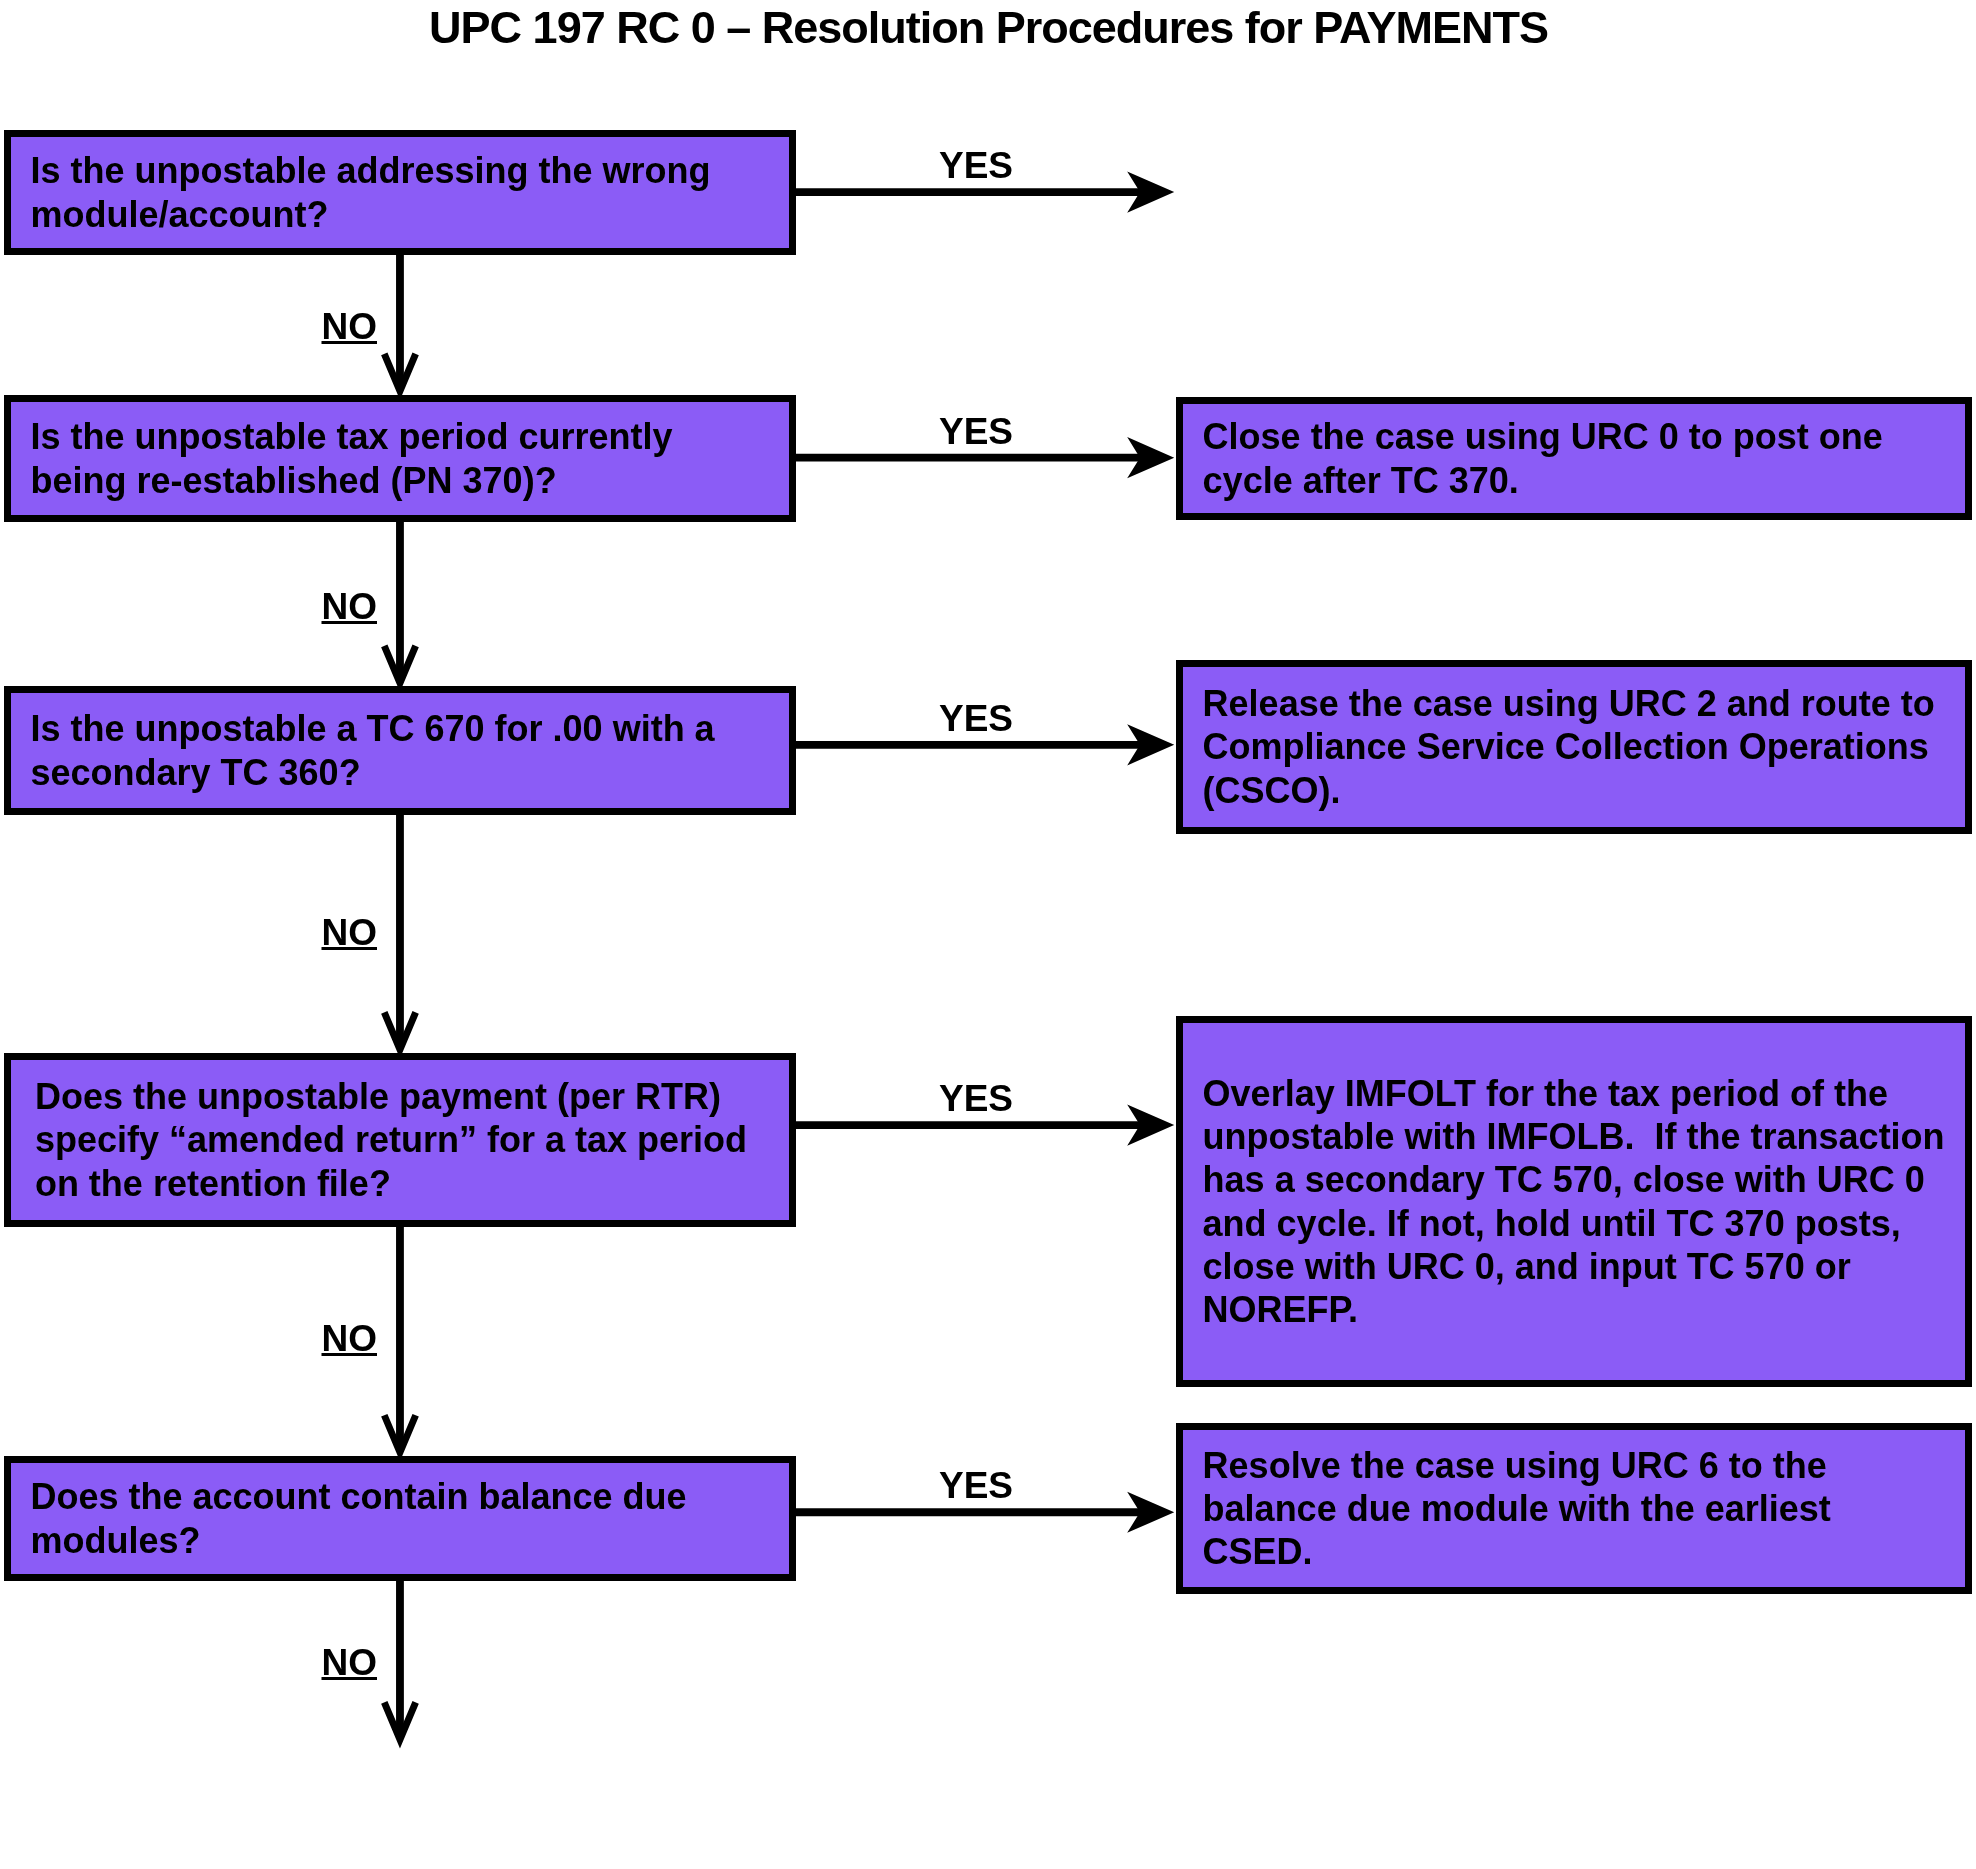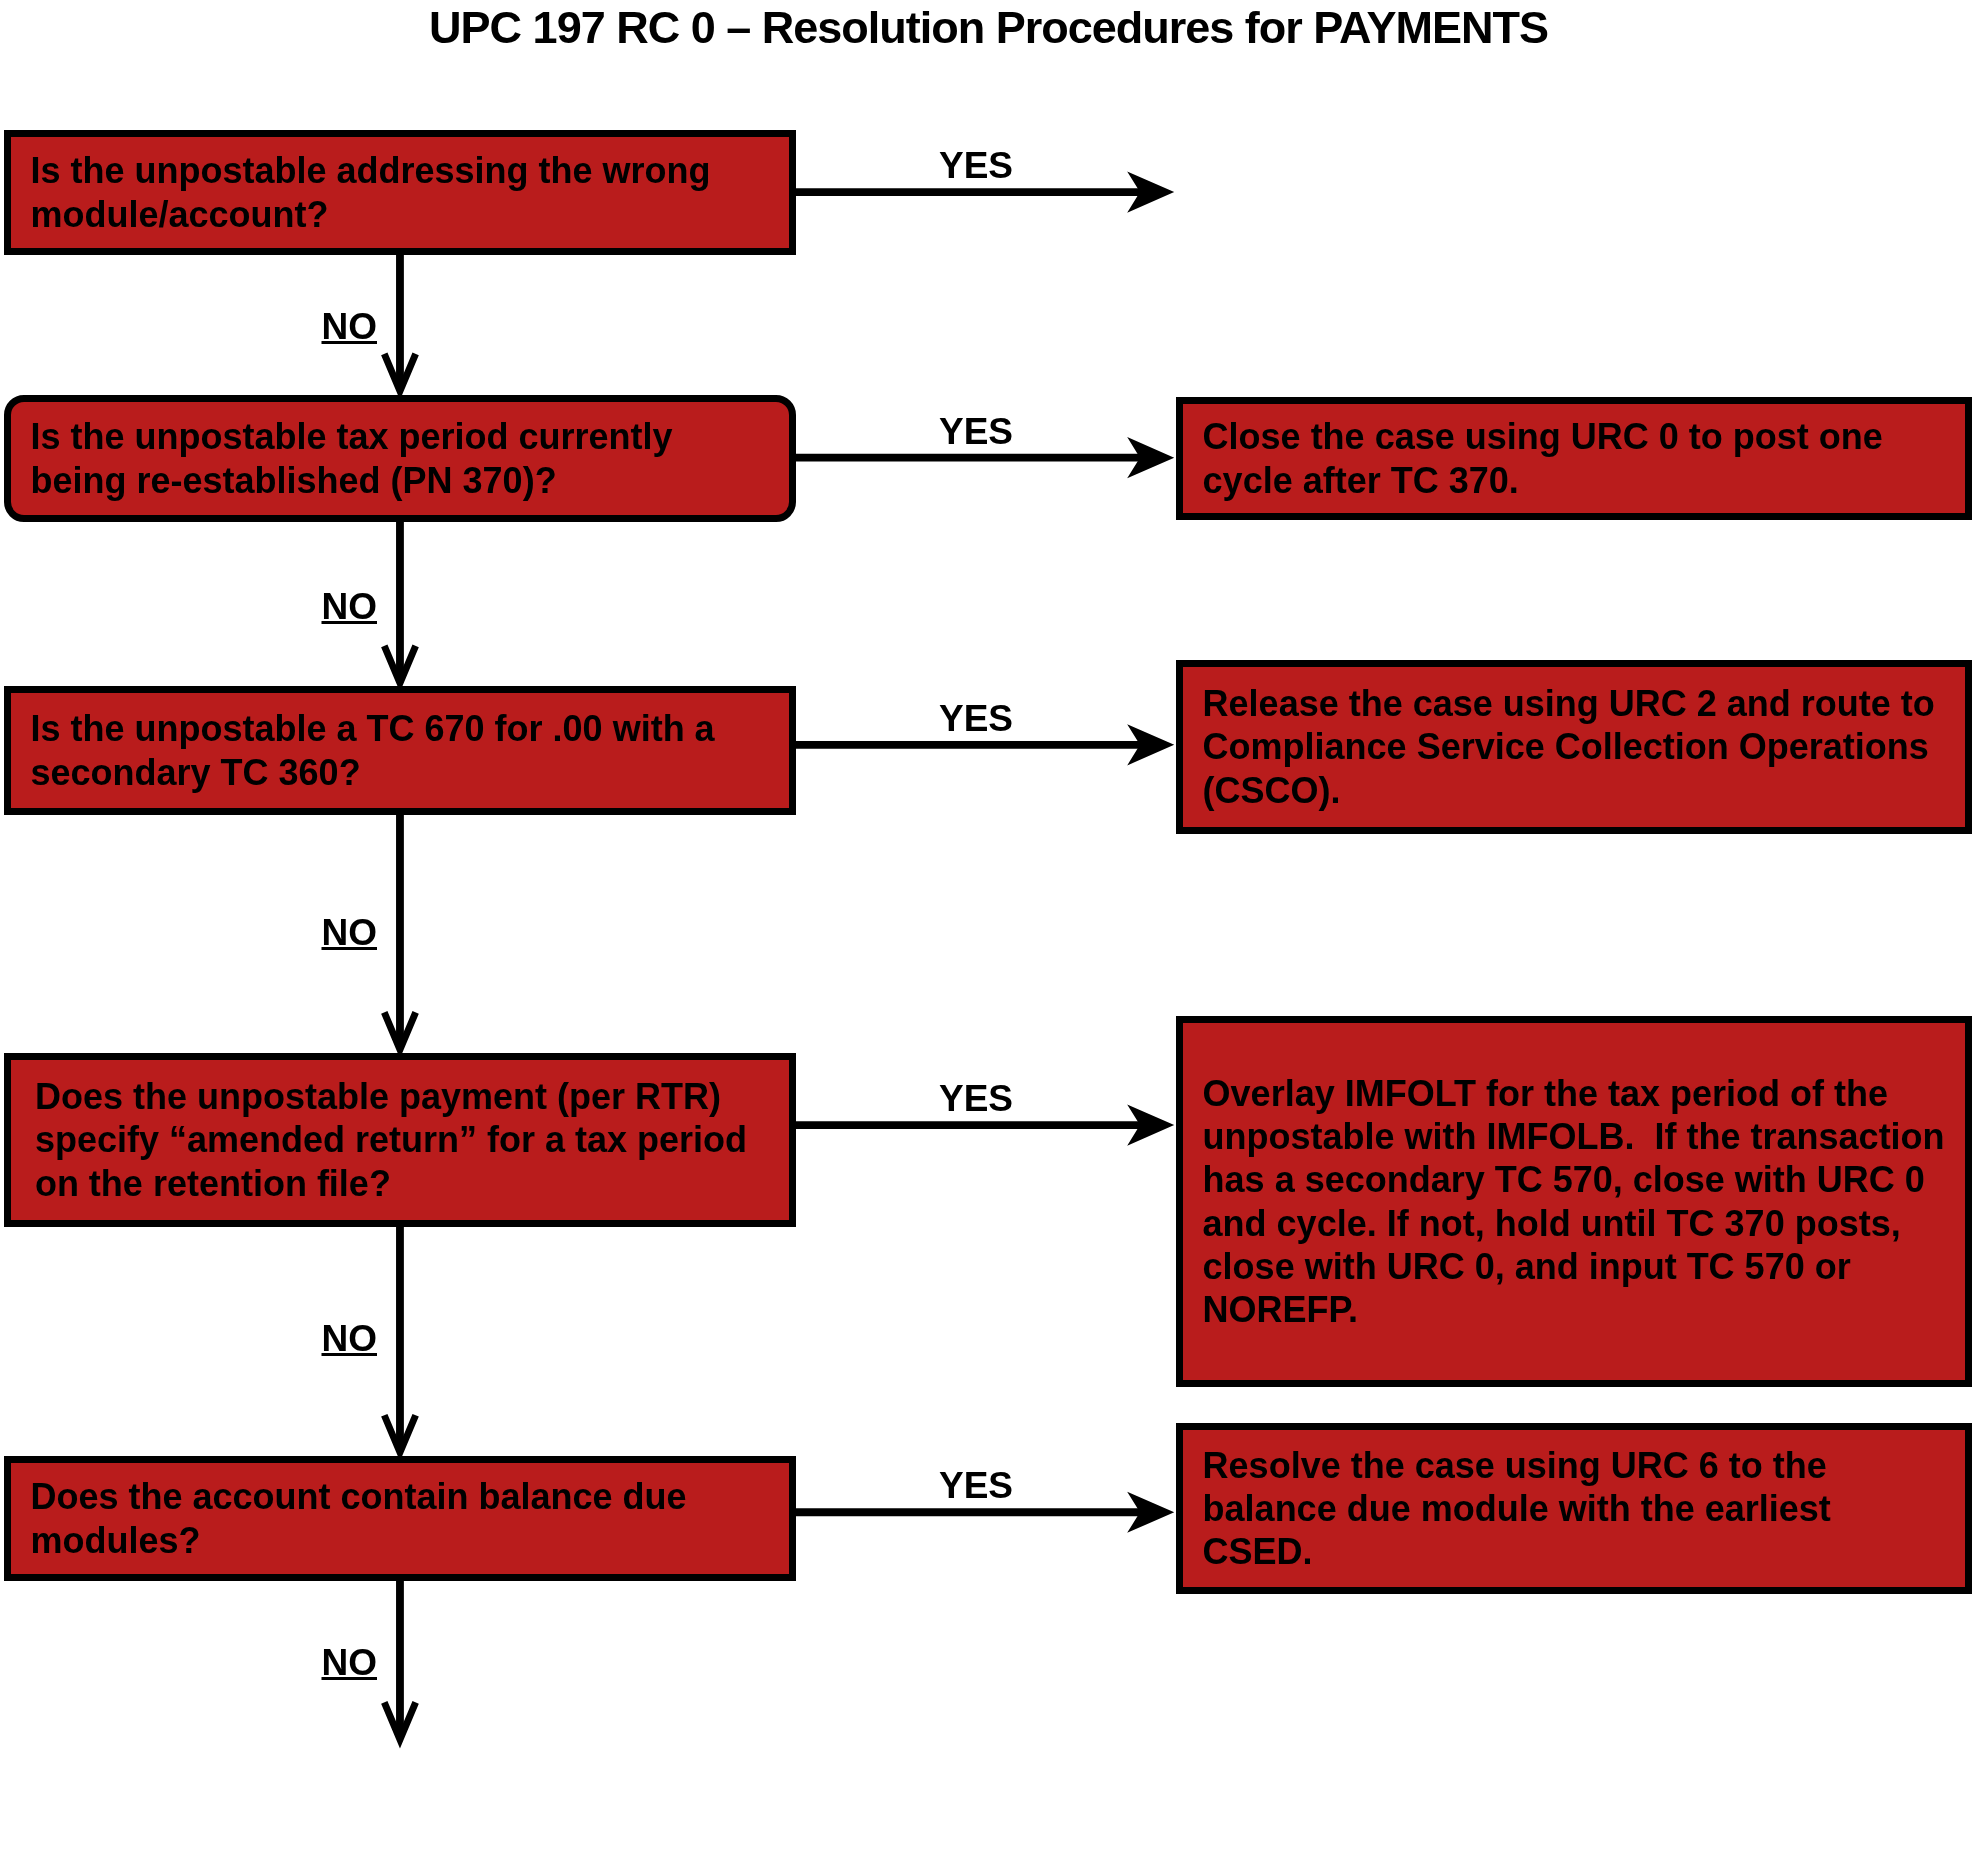--- a/index.html
+++ b/index.html
@@ -24,21 +24,21 @@
     text-align: center;
     font-size: 45px;
     font-weight: bold;
     letter-spacing: -1px;
     white-space: nowrap;
   }
   .box {
     position: absolute;
     box-sizing: border-box;
     border: 7.8px solid #000000;
-    background: #b91c1c;
+    background: #8b5cf6;
     display: flex;
     align-items: center;
     padding: 0 19.6px;
     font-size: 36px;
     font-weight: bold;
     line-height: 1.2;
     white-space: pre-wrap;
   }
   .qcol { left: 3.9px;    width: 792px; }
   .acol { left: 1176px; width: 796px; }
@@ -102,21 +102,21 @@
       <line x1="408" y1="1250" x2="408" y2="1481" stroke="#000" stroke-width="8"></line>
       <polyline points="392,1444 408,1482 424,1444" fill="none" stroke="#000" stroke-width="7"></polyline>
     </g>
     <g>
       <line x1="408" y1="1611" x2="408" y2="1774" stroke="#000" stroke-width="8"></line>
       <polyline points="392,1737 408,1775 424,1737" fill="none" stroke="#000" stroke-width="7"></polyline>
     </g>
   </svg>
 
   <div class="box qcol" style="top:130px;  height:125px;"><span>Is the unpostable addressing the wrong module/account?</span></div>
-  <div class="box qcol" style="top:395px;  height:127px;border-radius:20px;"><span>Is the unpostable tax period currently being re-established (PN 370)?</span></div>
+  <div class="box qcol" style="top:395px;  height:127px;"><span>Is the unpostable tax period currently being re-established (PN 370)?</span></div>
   <div class="box qcol" style="top:686px;  height:129px;"><span>Is the unpostable a TC 670 for .00 with a secondary TC 360?</span></div>
   <div class="box qcol" style="top:1053px; height:174px;padding-left:24px;"><span>Does the unpostable payment (per RTR) specify “amended return” for a tax period on the retention file?</span></div>
   <div class="box qcol" style="top:1456px; height:125px;"><span>Does the account contain balance due modules?</span></div>
 
   <div class="box acol" style="top:397px;  height:123px;"><span>Close the case using URC 0 to post one cycle after TC 370.</span></div>
   <div class="box acol" style="top:660px;  height:174px;"><span>Release the case using URC 2 and route to Compliance Service Collection Operations (CSCO).</span></div>
   <div class="box acol" style="top:972px;  height:371px;margin-top:44px;"><span>Overlay IMFOLT for the tax period of the unpostable with IMFOLB.  If the transaction has a secondary TC 570, close with URC 0 and cycle. If not, hold until TC 370 posts, close with URC 0, and input TC 570 or NOREFP.</span></div>
   <div class="box acol" style="top:1423px; height:171px;"><span>Resolve the case using URC 6 to the balance due module with the earliest CSED.</span></div>
 
   <div class="flow-label yes" style="top:145px;">YES</div>

